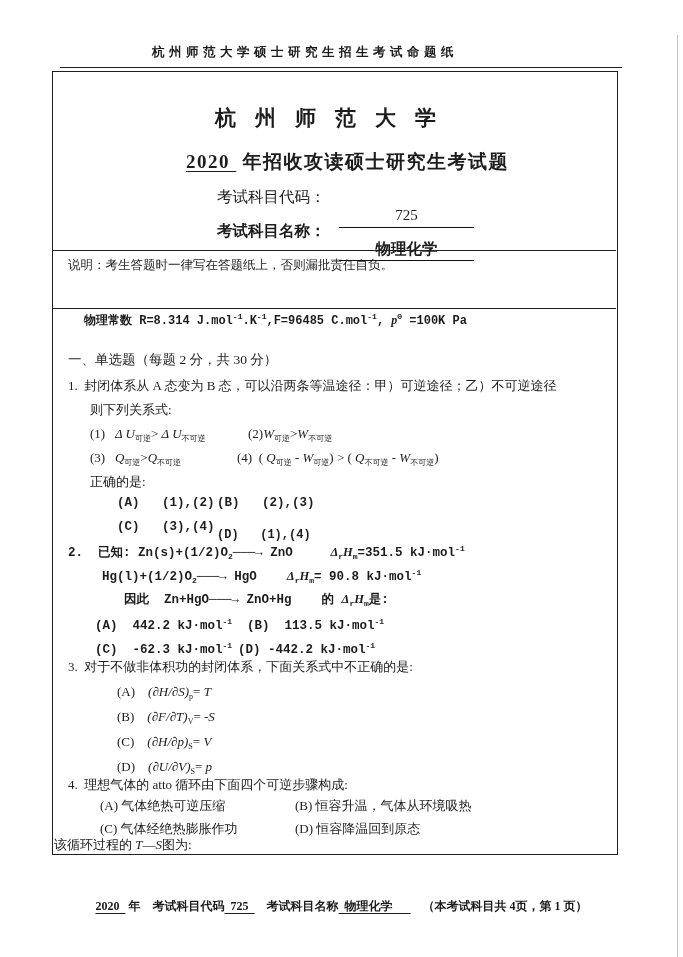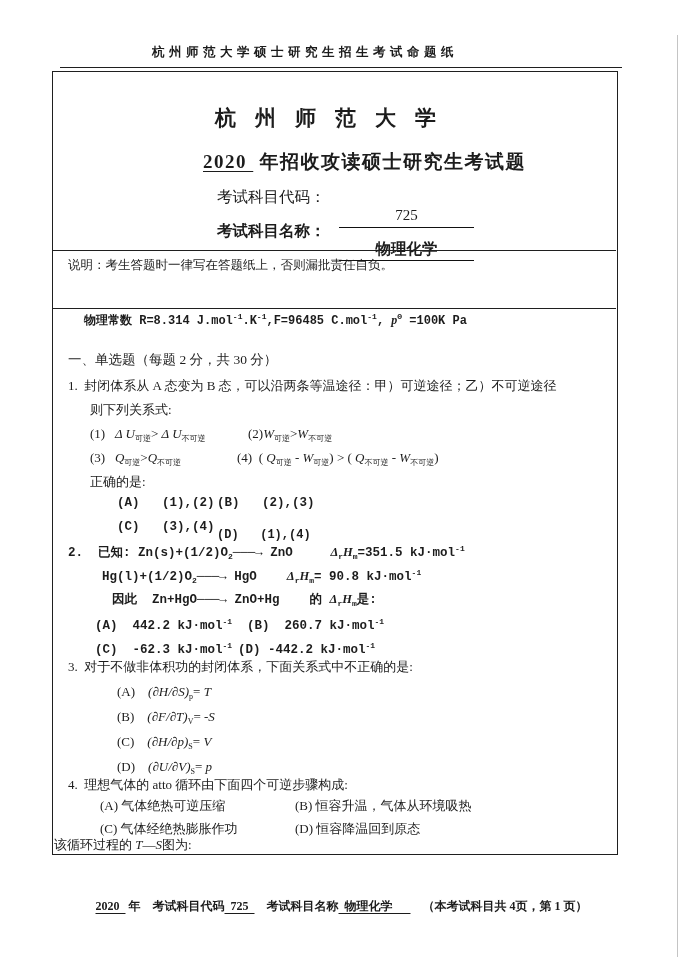--- a/index.html
+++ b/index.html
@@ -27,21 +27,21 @@
 
   <div class="edge" style="left:677px;top:35px;height:922px;"></div>
 
   <div class="abs center" style="left:0;top:45px;width:610px;font-size:12.5px;font-weight:bold;letter-spacing:4.5px;">杭州师范大学硕士研究生招生考试命题纸</div>
   <div class="rule" style="left:60px;top:67px;width:562px;"></div>
 
   <div class="box" style="left:52px;top:71px;width:564px;height:782px;"></div>
 
   <div class="abs center" style="left:52px;top:93px;width:566px;font-size:21px;font-weight:bold;letter-spacing:19px;margin-top:12px;">杭州师范大学</div>
 
-  <div class="abs center" style="left:69px;top:126px;width:566px;font-size:19px;font-weight:bold;letter-spacing:1.5px;">
+  <div class="abs center" style="left:52px;top:126px;width:566px;font-size:19px;font-weight:bold;letter-spacing:1.5px;">
     <span class="f-u">2020 </span><span> 年招收攻读硕士研究生考试题</span>
   </div>
 
   <div class="abs" style="left:217px;top:187px;font-size:15.5px;font-weight:normal;">考试科目代码：</div>
   <div class="abs" style="left:323px;top:185px;">
     <span class="ufield" style="width:135px;height:21px;font-size:15px;">725</span>
   </div>
 
   <div class="abs" style="left:217px;top:221px;font-size:15.5px;font-weight:bold;">考试科目名称：</div>
   <div class="abs" style="left:323px;top:219px;">
@@ -68,24 +68,24 @@
 
   <div class="abs" style="left:90px;top:474px;font-size:13px;">正确的是:</div>
 
   <div class="abs mono" style="left:117px;top:496px;font-size:12.5px;">(A)   (1),(2)</div>
   <div class="abs mono" style="left:217px;top:496px;font-size:12.5px;">(B)   (2),(3)</div>
   <div class="abs mono" style="left:117px;top:520px;font-size:12.5px;">(C)   (3),(4)</div>
   <div class="abs mono" style="left:217px;top:528px;font-size:12px;">(D)   (1),(4)</div>
 
   <div class="abs mono" style="left:68px;top:544px;font-size:12.5px;"><span class="f-t">2.  已知: Zn(s)+(1/2)O</span><span class="f-sub">2</span><span class="f-t">───→ ZnO     </span><span class="f-i">Δ</span><span class="f-sub">r</span><span class="f-i">H</span><span class="f-sub">m</span><span class="f-t">=351.5 kJ·mol</span><span class="f-sup">-1</span></div>
   <div class="abs mono" style="left:102px;top:568px;font-size:12.5px;"><span class="f-t">Hg(l)+(1/2)O</span><span class="f-sub">2</span><span class="f-t">───→ HgO    </span><span class="f-i">Δ</span><span class="f-sub">r</span><span class="f-i">H</span><span class="f-sub">m</span><span class="f-t">= 90.8 kJ·mol</span><span class="f-sup">-1</span></div>
-  <div class="abs mono" style="left:112px;top:592px;font-size:12.5px;text-align:right;"><span class="f-t">因此  Zn+HgO───→ ZnO+Hg    的 </span><span class="f-i">Δ</span><span class="f-sub">r</span><span class="f-i">H</span><span class="f-sub">m</span><span class="f-t">是:</span></div>
+  <div class="abs mono" style="left:124px;top:592px;font-size:12.5px;text-align:right;"><span class="f-t">因此  Zn+HgO───→ ZnO+Hg    的 </span><span class="f-i">Δ</span><span class="f-sub">r</span><span class="f-i">H</span><span class="f-sub">m</span><span class="f-t">是:</span></div>
 
   <div class="abs mono" style="left:95px;top:617px;font-size:12.5px;"><span class="f-t">(A)  442.2 kJ·mol</span><span class="f-sup">-1</span></div>
-  <div class="abs mono" style="left:247px;top:617px;font-size:12.5px;"><span class="f-t">(B)  260.7 kJ·mol</span><span class="f-sup">-1</span></div>
+  <div class="abs mono" style="left:247px;top:617px;font-size:12.5px;"><span class="f-t">(B)  113.5 kJ·mol</span><span class="f-sup">-1</span></div>
   <div class="abs mono" style="left:95px;top:641px;font-size:12.5px;"><span class="f-t">(C)  -62.3 kJ·mol</span><span class="f-sup">-1</span></div>
   <div class="abs mono" style="left:238px;top:641px;font-size:12.5px;"><span class="f-t">(D) -442.2 kJ·mol</span><span class="f-sup">-1</span></div>
 
   <div class="abs" style="left:68px;top:659px;font-size:13px;">3.  对于不做非体积功的封闭体系，下面关系式中不正确的是:</div>
   <div class="abs" style="left:117px;top:684px;font-size:13px;text-align:center;"><span class="f-t">(A)    </span><span class="f-i">(∂H/∂S)</span><span class="f-sub">p</span><span class="f-t">= </span><span class="f-i">T</span></div>
   <div class="abs" style="left:117px;top:709px;font-size:13px;"><span class="f-t">(B)    </span><span class="f-i">(∂F/∂T)</span><span class="f-sub">V</span><span class="f-t">= -</span><span class="f-i">S</span></div>
   <div class="abs" style="left:117px;top:734px;font-size:13px;"><span class="f-t">(C)    </span><span class="f-i">(∂H/∂p)</span><span class="f-sub">S</span><span class="f-t">= </span><span class="f-i">V</span></div>
   <div class="abs" style="left:117px;top:759px;font-size:13px;"><span class="f-t">(D)    </span><span class="f-i">(∂U/∂V)</span><span class="f-sub">S</span><span class="f-t">= </span><span class="f-i">p</span></div>
 
   <div class="abs" style="left:68px;top:777px;font-size:13px;">4.  理想气体的 atto 循环由下面四个可逆步骤构成:</div>

